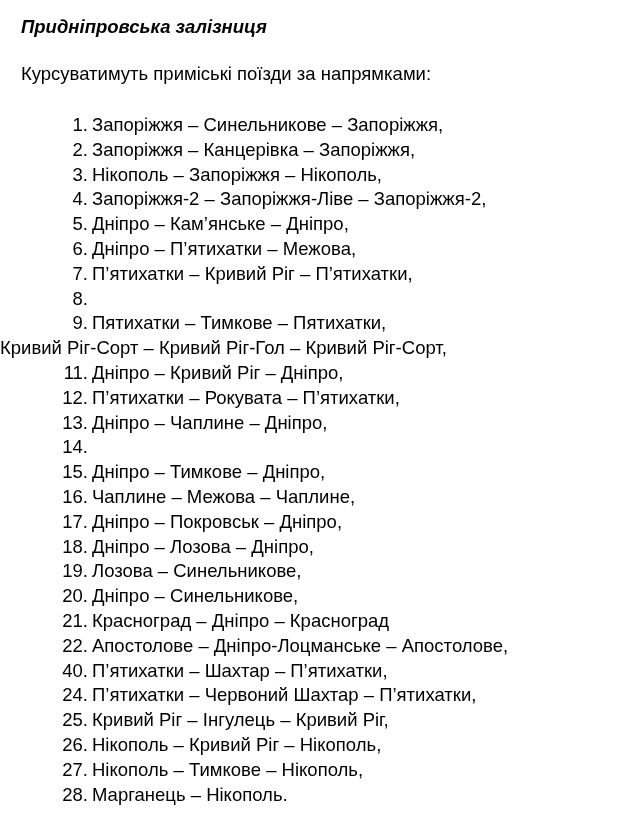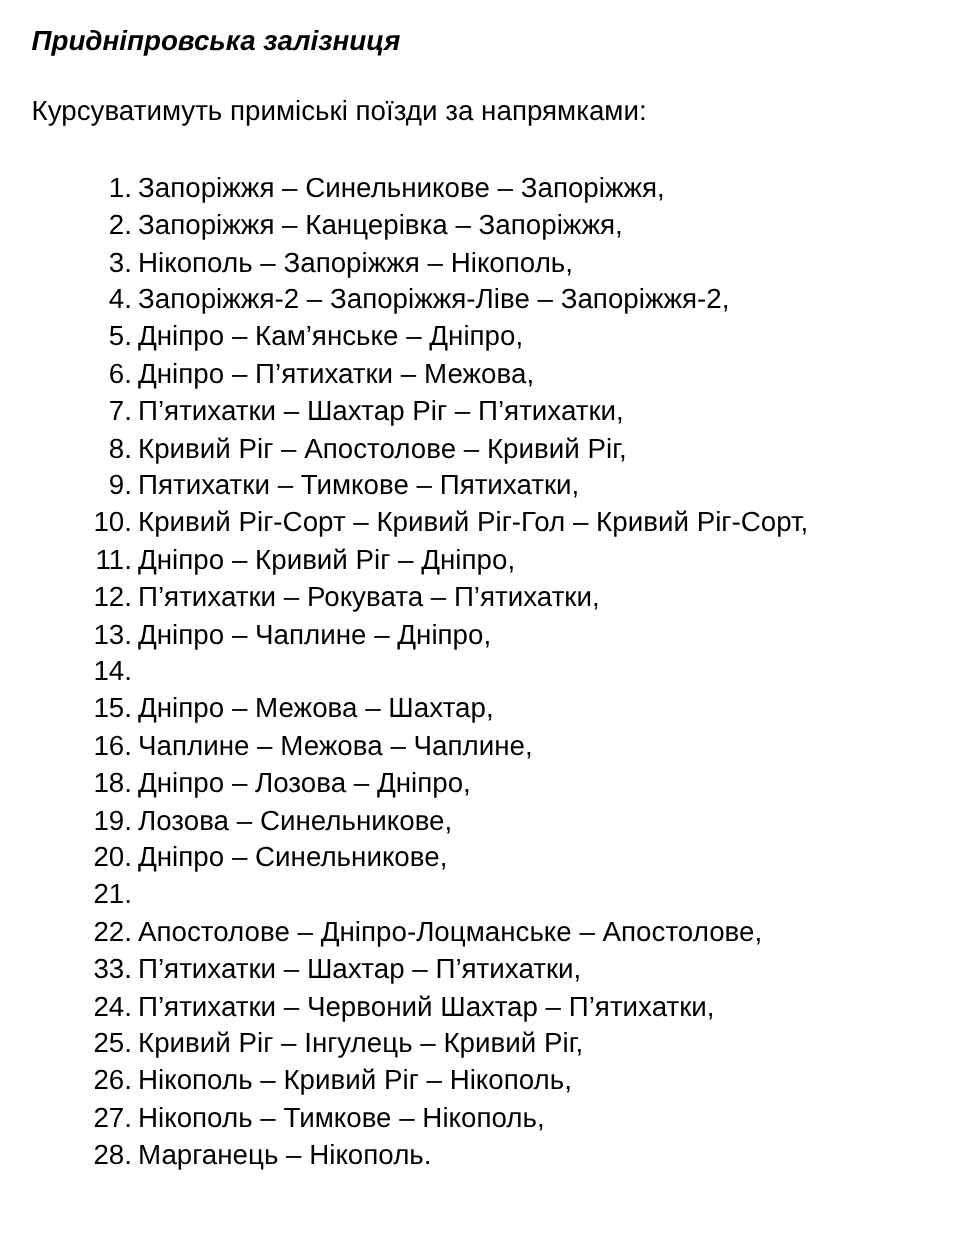--- a/index.html
+++ b/index.html
@@ -59,78 +59,81 @@
   <li class="route">
       <span class="route-num">5.</span>
       <span class="route-text">Дніпро – Кам’янське – Дніпро,</span>
     </li>
   <li class="route">
       <span class="route-num">6.</span>
       <span class="route-text">Дніпро – П’ятихатки – Межова,</span>
     </li>
   <li class="route">
       <span class="route-num">7.</span>
-      <span class="route-text">П’ятихатки – Шахтар Ріг – П’ятихатки,</span>
+      <span class="route-text">П’ятихатки – Кривий Ріг – П’ятихатки,</span>
     </li>
   <li class="route">
       <span class="route-num">8.</span>
-      <span class="route-text">Кривий Ріг – Апостолове – Кривий Ріг,</span>
     </li>
   <li class="route">
       <span class="route-num">9.</span>
       <span class="route-text">Пятихатки – Тимкове – Пятихатки,</span>
     </li>
   <li class="route">
-      <span class="route-num">10.</span>
       <span class="route-text">Кривий Ріг-Сорт – Кривий Ріг-Гол – Кривий Ріг-Сорт,</span>
     </li>
   <li class="route">
       <span class="route-num">11.</span>
       <span class="route-text">Дніпро – Кривий Ріг – Дніпро,</span>
     </li>
   <li class="route">
       <span class="route-num">12.</span>
       <span class="route-text">П’ятихатки – Рокувата – П’ятихатки,</span>
     </li>
   <li class="route">
       <span class="route-num">13.</span>
       <span class="route-text">Дніпро – Чаплине – Дніпро,</span>
     </li>
   <li class="route">
       <span class="route-num">14.</span>
     </li>
   <li class="route">
       <span class="route-num">15.</span>
-      <span class="route-text">Дніпро – Межова – Шахтар,</span>
+      <span class="route-text">Дніпро – Тимкове – Дніпро,</span>
     </li>
   <li class="route">
       <span class="route-num">16.</span>
       <span class="route-text">Чаплине – Межова – Чаплине,</span>
+    </li>
+  <li class="route">
+      <span class="route-num">17.</span>
+      <span class="route-text">Дніпро – Покровськ – Дніпро,</span>
     </li>
   <li class="route">
       <span class="route-num">18.</span>
       <span class="route-text">Дніпро – Лозова – Дніпро,</span>
     </li>
   <li class="route">
       <span class="route-num">19.</span>
       <span class="route-text">Лозова – Синельникове,</span>
     </li>
   <li class="route">
       <span class="route-num">20.</span>
       <span class="route-text">Дніпро – Синельникове,</span>
     </li>
   <li class="route">
       <span class="route-num">21.</span>
+      <span class="route-text">Красноград – Дніпро – Красноград</span>
     </li>
   <li class="route">
       <span class="route-num">22.</span>
       <span class="route-text">Апостолове – Дніпро-Лоцманське – Апостолове,</span>
     </li>
   <li class="route">
-      <span class="route-num">33.</span>
+      <span class="route-num">40.</span>
       <span class="route-text">П’ятихатки – Шахтар – П’ятихатки,</span>
     </li>
   <li class="route">
       <span class="route-num">24.</span>
       <span class="route-text">П’ятихатки – Червоний Шахтар – П’ятихатки,</span>
     </li>
   <li class="route">
       <span class="route-num">25.</span>
       <span class="route-text">Кривий Ріг – Інгулець – Кривий Ріг,</span>
     </li>

